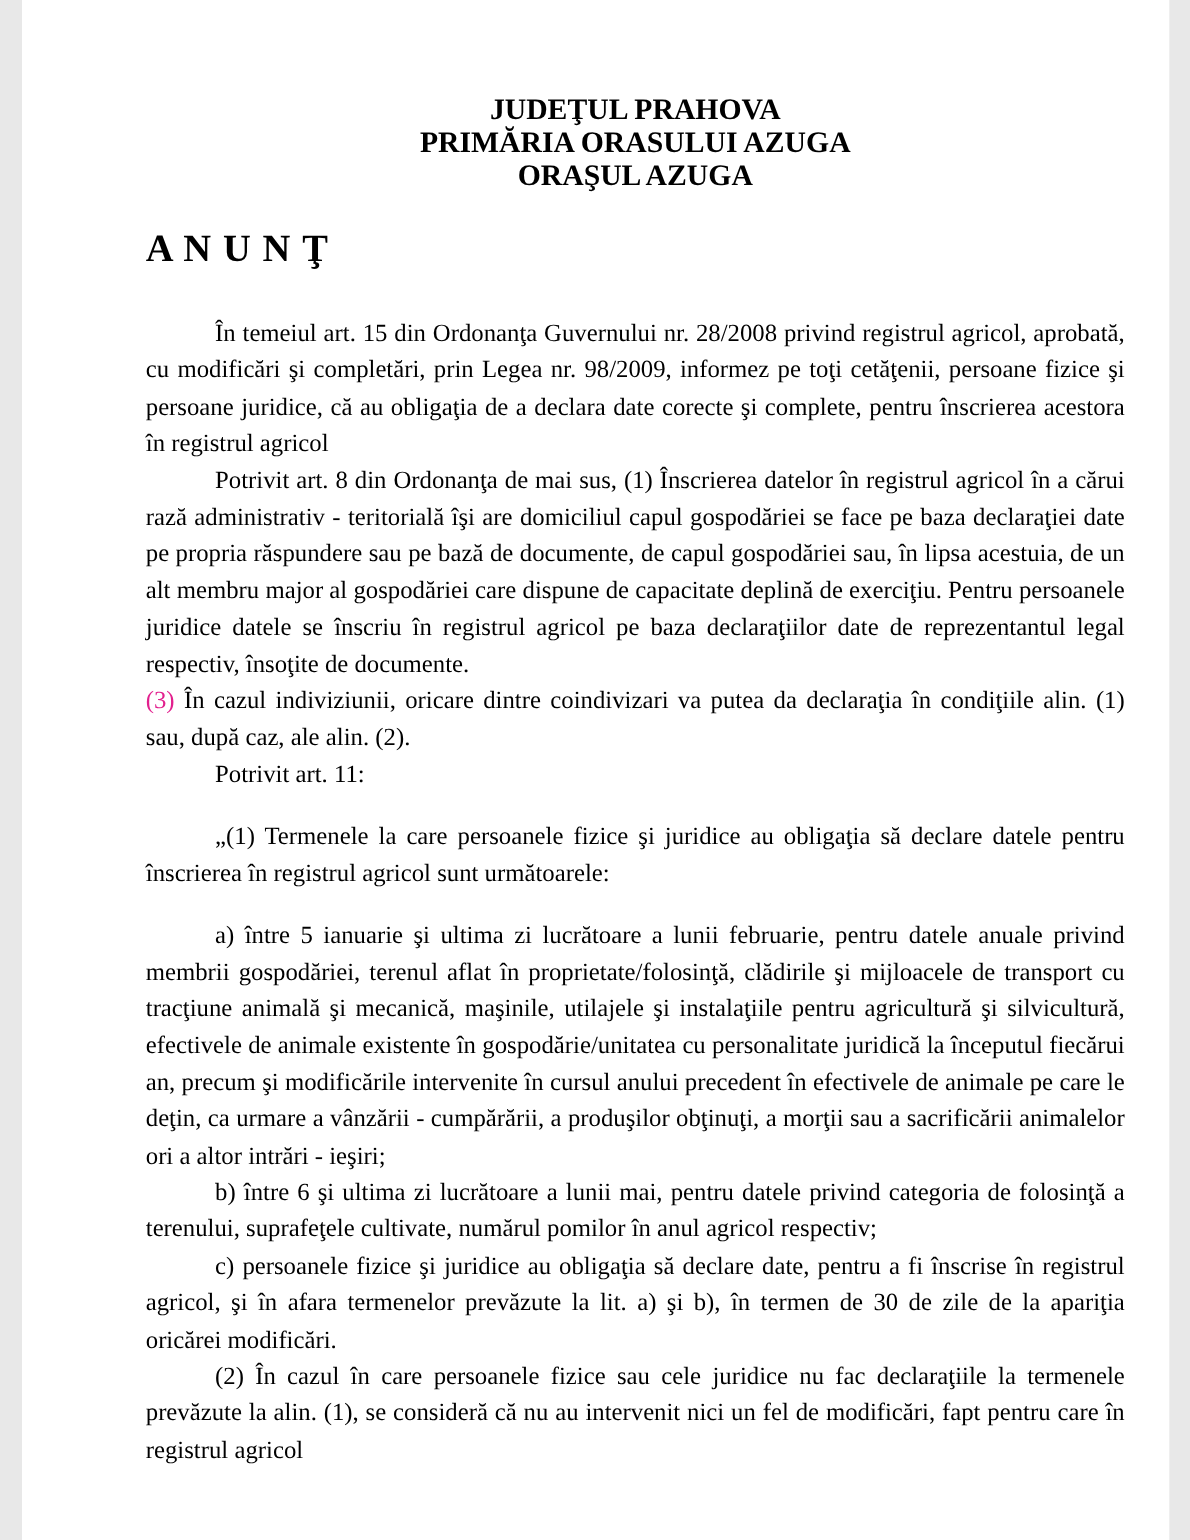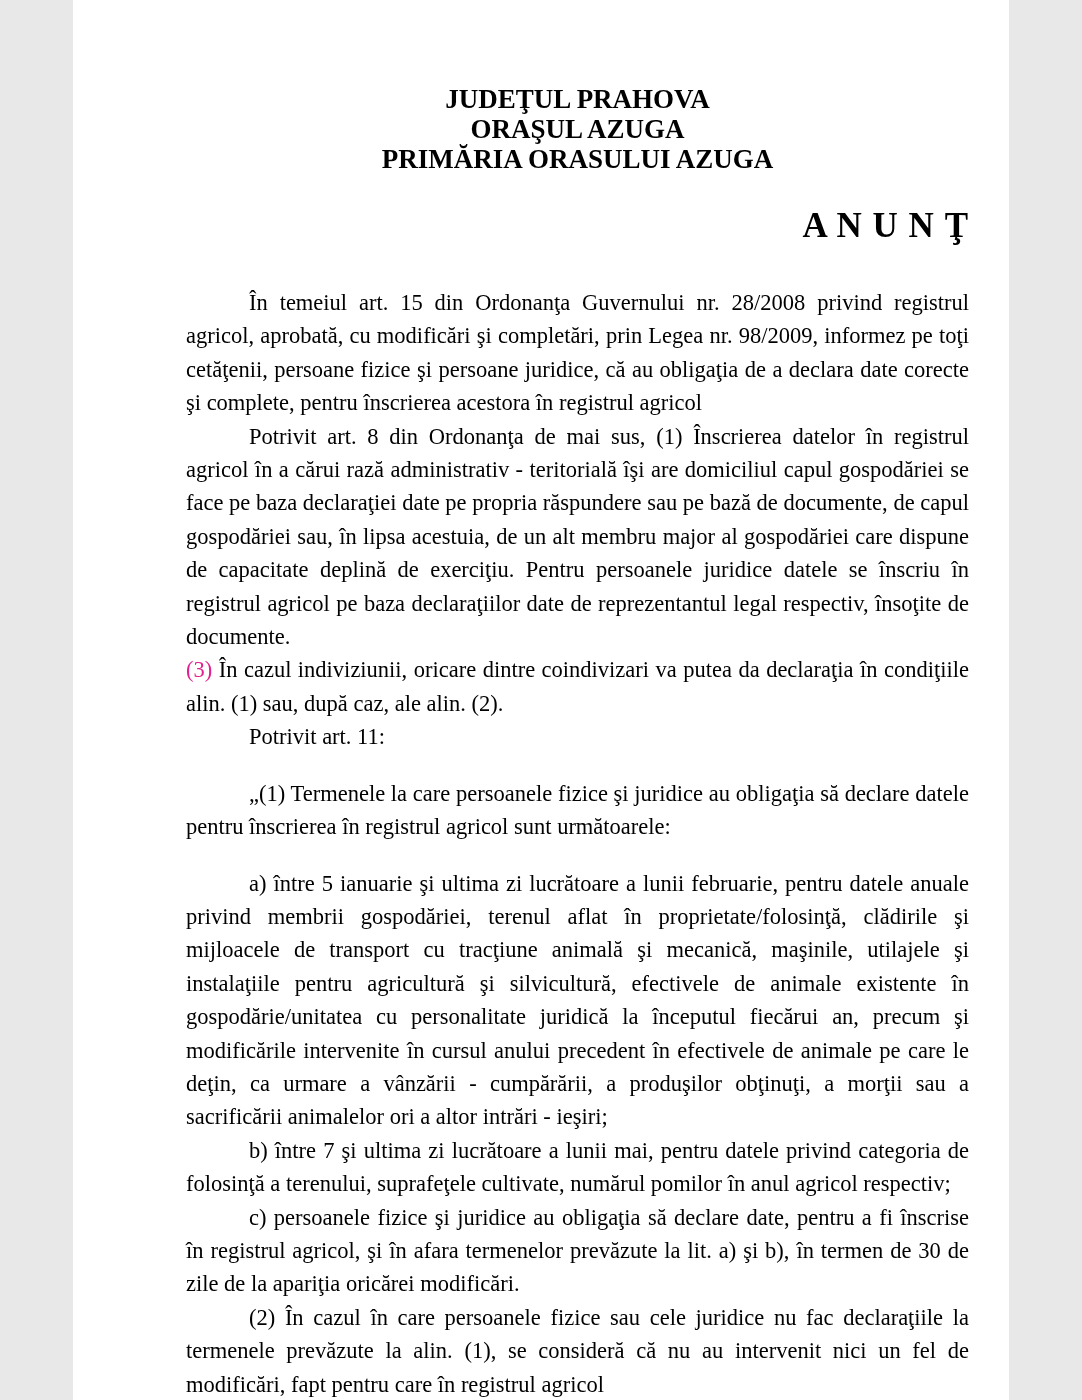--- a/index.html
+++ b/index.html
@@ -1,35 +1,35 @@
 <!DOCTYPE html>
 <html style="--marker-color: #e2208e; --link-color: #0b0beb;"><head>
 <meta charset="utf-8">
 <style>
   html, body { margin: 0; padding: 0; background: #e8e8e8; }
   .page {
     position: relative;
-    width: 936px;
+    width: 1043px;
     height: 1400px;
     margin: 0 auto;
     background: #ffffff;
     font-family: "Liberation Serif", serif;
     color: #000000;
     box-sizing: border-box;
     padding: 84px 40px 0 113px;
     overflow: hidden;
   }
   .header-line {
     text-align: center;
     font-weight: bold;
     font-size: 27px;
     line-height: 30px;
   }
   .doc-title {
-    text-align: right;
+    text-align: left;
     font-weight: bold;
     font-size: 35px;
     line-height: 40px;
     margin-top: 32px;
     letter-spacing: 1px;
   }
   .doc-body {
     margin-top: 40px;
     font-size: 22.5px;
     line-height: 33.4px;
@@ -41,30 +41,30 @@
   .doc-body p.gap-line { margin-top: 23px; }
   .b { font-weight: normal; }
   .marker { color: var(--marker-color, #e2208e); }
 </style>
 </head>
 <body>
 
 <div class="page">
   <div>
     <div class="header-line">JUDEŢUL PRAHOVA</div>
+    <div class="header-line">PRIMĂRIA ORASULUI AZUGA</div>
     <div class="header-line">ORAŞUL AZUGA</div>
-    <div class="header-line">PRIMĂRIA ORASULUI AZUGA</div>
   </div>
 
   <div class="doc-title">A N U N Ţ</div>
 
   <div class="doc-body">
       <p class="indent"><span>În temeiul art. 15 din </span><span class="b">Ordonanţa Guvernului nr. 28/2008 privind registrul agricol,</span><span> aprobată, cu modificări şi completări, prin Legea nr. 98/2009, </span><span class="b">informez</span><span> pe toţi cetăţenii, persoane fizice şi persoane juridice, că au obligaţia de a declara date corecte şi complete, pentru înscrierea acestora în registrul agricol</span></p>
       <p class="indent gap-small"><span class="b">Potrivit art. 8</span><span> din Ordonanţa de mai sus, (1) Înscrierea datelor în registrul agricol în a cărui rază administrativ - teritorială îşi are domiciliul capul gospodăriei se face pe baza declaraţiei date pe propria răspundere sau pe bază de documente, de capul gospodăriei sau, în lipsa acestuia, de un alt membru major al gospodăriei care dispune de capacitate deplină de exerciţiu. Pentru persoanele juridice datele se înscriu în registrul agricol pe baza declaraţiilor date de reprezentantul legal respectiv, însoţite de documente.</span></p>
       <p class=""><span class="marker">(3)</span><span> În cazul indiviziunii, oricare dintre coindivizari va putea da declaraţia în condiţiile alin. (1) sau, după caz, ale alin. (2).</span></p>
       <p class="indent"><span class="b">Potrivit art. 11:</span></p>
       <p class="indent gap-line"><span>„(1) Termenele la care persoanele fizice şi juridice au obligaţia să declare datele pentru înscrierea în registrul agricol sunt următoarele:</span></p>
       <p class="indent gap-line"><span class="b">a) între 5 ianuarie şi ultima zi lucrătoare a lunii februarie</span><span>, pentru datele anuale privind membrii gospodăriei, terenul aflat în proprietate/folosinţă, clădirile şi mijloacele de transport cu tracţiune animală şi mecanică, maşinile, utilajele şi instalaţiile pentru agricultură şi silvicultură, efectivele de animale existente în gospodărie/unitatea cu personalitate juridică la începutul fiecărui an, precum şi modificările intervenite în cursul anului precedent în efectivele de animale pe care le deţin, ca urmare a vânzării - cumpărării, a produşilor obţinuţi, a morţii sau a sacrificării animalelor ori a altor intrări - ieşiri;</span></p>
-      <p class="indent"><span class="b">b) între 7 şi ultima zi lucrătoare a lunii mai</span><span>, pentru datele privind categoria de folosinţă a terenului, suprafeţele cultivate, numărul pomilor în anul agricol respectiv;</span></p>
+      <p class="indent"><span class="b">b) între 6 şi ultima zi lucrătoare a lunii mai</span><span>, pentru datele privind categoria de folosinţă a terenului, suprafeţele cultivate, numărul pomilor în anul agricol respectiv;</span></p>
       <p class="indent"><span class="b">c)</span><span> persoanele fizice şi juridice au obligaţia să declare date, pentru a fi înscrise în registrul agricol, şi </span><span class="b">în afara termenelor prevăzute la lit. a) şi b), în termen de 30 de zile de la apariţia oricărei modificări</span><span>.</span></p>
       <p class="indent"><span>(2) În cazul în care persoanele fizice sau cele juridice nu fac declaraţiile la termenele prevăzute la alin. (1), se consideră că nu au intervenit nici un fel de modificări, fapt pentru care în registrul agricol </span></p>
     </div>
 </div>
 
 </body></html>

